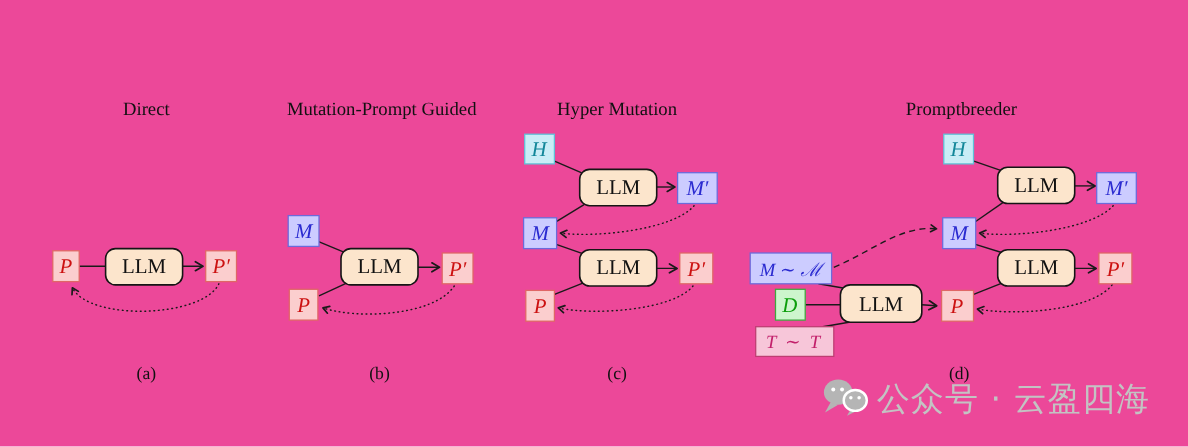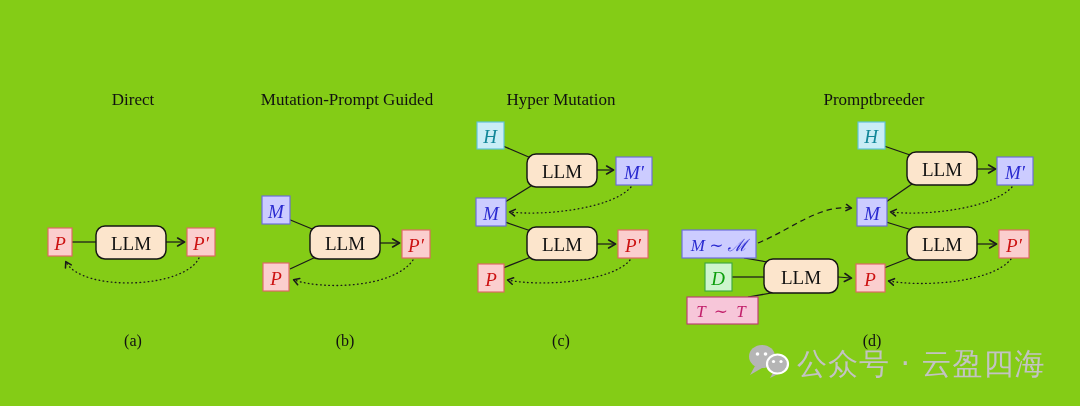--- a/index.html
+++ b/index.html
@@ -1,16 +1,16 @@
 <!DOCTYPE html>
 <html><head>
 <meta charset="utf-8">
 <style>
   html,body{margin:0;padding:0;background:#ffffff;}
-  .canvas{position:relative;width:1080px;height:406px;background:#84cc16;overflow:hidden;}
+  .canvas{position:relative;width:1080px;height:406px;background:#ec4899;overflow:hidden;}
   svg{position:absolute;left:0;top:0;}
   .serif{font-family:"Liberation Serif","DejaVu Serif",serif;}
   .mathit{font-family:"Liberation Serif","DejaVu Serif",serif;font-style:italic;}
   .cjk{font-family:"DejaVu Sans","Liberation Sans",sans-serif;}
   .edge{stroke:#1a1a1a;stroke-width:1.25;fill:none;}
   .dotted{stroke:#1a1a1a;stroke-width:1.3;fill:none;stroke-dasharray:0.7 3.4;stroke-linecap:round;}
   .dashed{stroke:#1a1a1a;stroke-width:1.25;fill:none;stroke-dasharray:5.5 4;}
   .nodebox{stroke-width:1.15;}
   .llmbox{stroke-width:1.45;}
   .title{font-size:17px;fill:#111111;}

